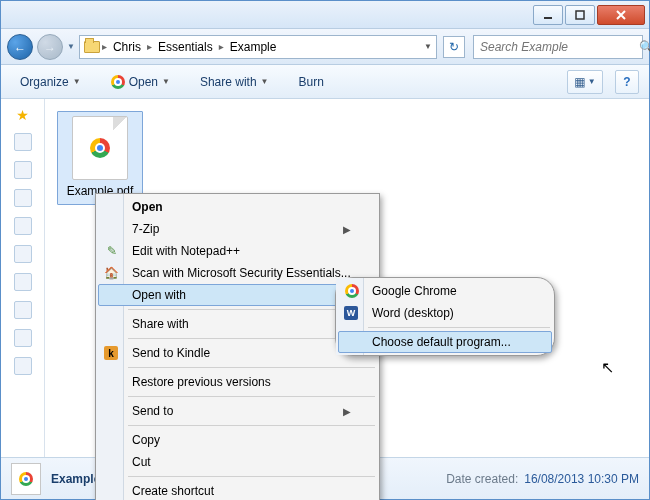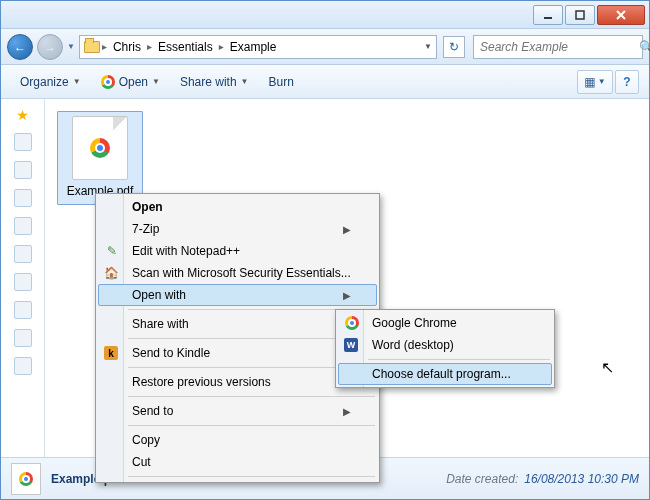--- a/index.html
+++ b/index.html
@@ -50,21 +50,21 @@
   .searchbox {
     width: 170px; height:24px; border:1px solid #9db5cd; background:#fff;
     display:flex;align-items:center;padding:0 4px;margin-left:4px;
   }
   .searchbox input { border:none;outline:none;flex:1;font-style:italic;color:#14532d; }
   .searchbox .mg { color:#3a72b0; }
   .toolbar {
     height: 34px;
     background: linear-gradient(to bottom,#f7fbff,#e3eef9);
     border-bottom:1px solid #c4d6e7;
-    display:flex;align-items:center;padding:0 10px;gap:2px;
+    display:flex;align-items:center;padding:0 10px;gap:12px;
   }
   .tbtn { padding:3px 8px; border:1px solid transparent; border-radius:2px; display:flex;align-items:center;gap:4px;color:#1a3e6b; }
   .tbtn .drop { font-size:8px;color:#555; }
   .toolbar-spacer { flex:1; }
   .viewbtn, .helpbtn {
     width:36px;height:24px;border:1px solid #b8cde2;border-radius:2px;
     background:linear-gradient(to bottom,#fff,#eaf3fc);
     display:flex;align-items:center;justify-content:center;gap:2px;color:#345f8f;
   }
   .helpbtn{width:24px;}
@@ -88,21 +88,21 @@
   }
   .fileicon::after{content:"";position:absolute;top:0;right:0;width:14px;height:14px;background:linear-gradient(135deg,#ddd 50%,transparent 50%);}
   .filename { font-size:12px; }
   .statusbar {
     height: 42px; border-top:1px solid #c4d6e7;
     background:linear-gradient(to bottom,#f0f6fd,#e4eef9);
     display:flex;align-items:center;gap:10px;padding:0 10px;color:#444;
   }
   .status-thumb{width:30px;height:32px;background:#fff;border:1px solid #c7c7c7;display:flex;align-items:center;justify-content:center;}
   .status-text{display:flex;flex-direction:column;}
-  .status-right{margin-left:auto;display:flex;gap:6px;font-style:italic;}
+  .status-right{margin-left:auto;display:flex;gap:6px;}
   .status-right .label{color:#6b7a8a;}
   
   .ctxmenu {
     position:absolute; background:#f4f4f4;
     border:1px solid #9a9a9a; box-shadow:2px 3px 6px rgba(0,0,0,0.35);
     padding:2px; min-width:240px;
   }
   .ctxmenu .iconcol{position:absolute;left:0;top:0;bottom:0;width:28px;background:#eef2f7;border-right:1px solid #d0d9e3;}
   .ctxmenu .items{position:relative;}
   .ctxitem {
@@ -284,24 +284,27 @@
         <span class="arrow">▶</span>
       </div>
       <div class="ctxsep"></div>
       <div class="ctxitem">
         <span>Copy</span>
       </div>
       <div class="ctxitem">
         <span>Cut</span>
       </div>
       <div class="ctxsep"></div>
-    </div>
-  </div>
-
-  <div class="ctxmenu submenu" style="left:334px;top:308px;">
+      <div class="ctxitem" style="padding-bottom:0;">
+        <span>Create shortcut</span>
+      </div>
+    </div>
+  </div>
+
+  <div class="ctxmenu submenu" style="left:334px;top:276px;border-radius:18px;">
     <div class="iconcol"></div>
     <div class="items">
       <div class="ctxitem">
         <div class="ctxicon">
             <div class="chrome-dot chrome-sm"></div>
           </div>
         <span>Google Chrome</span>
       </div>
       <div class="ctxitem">
         <div class="ctxicon" style="background:#2b579a;color:#fff;width:14px;height:14px;border-radius:2px;font-weight:bold;font-size:9px;">W</div>

